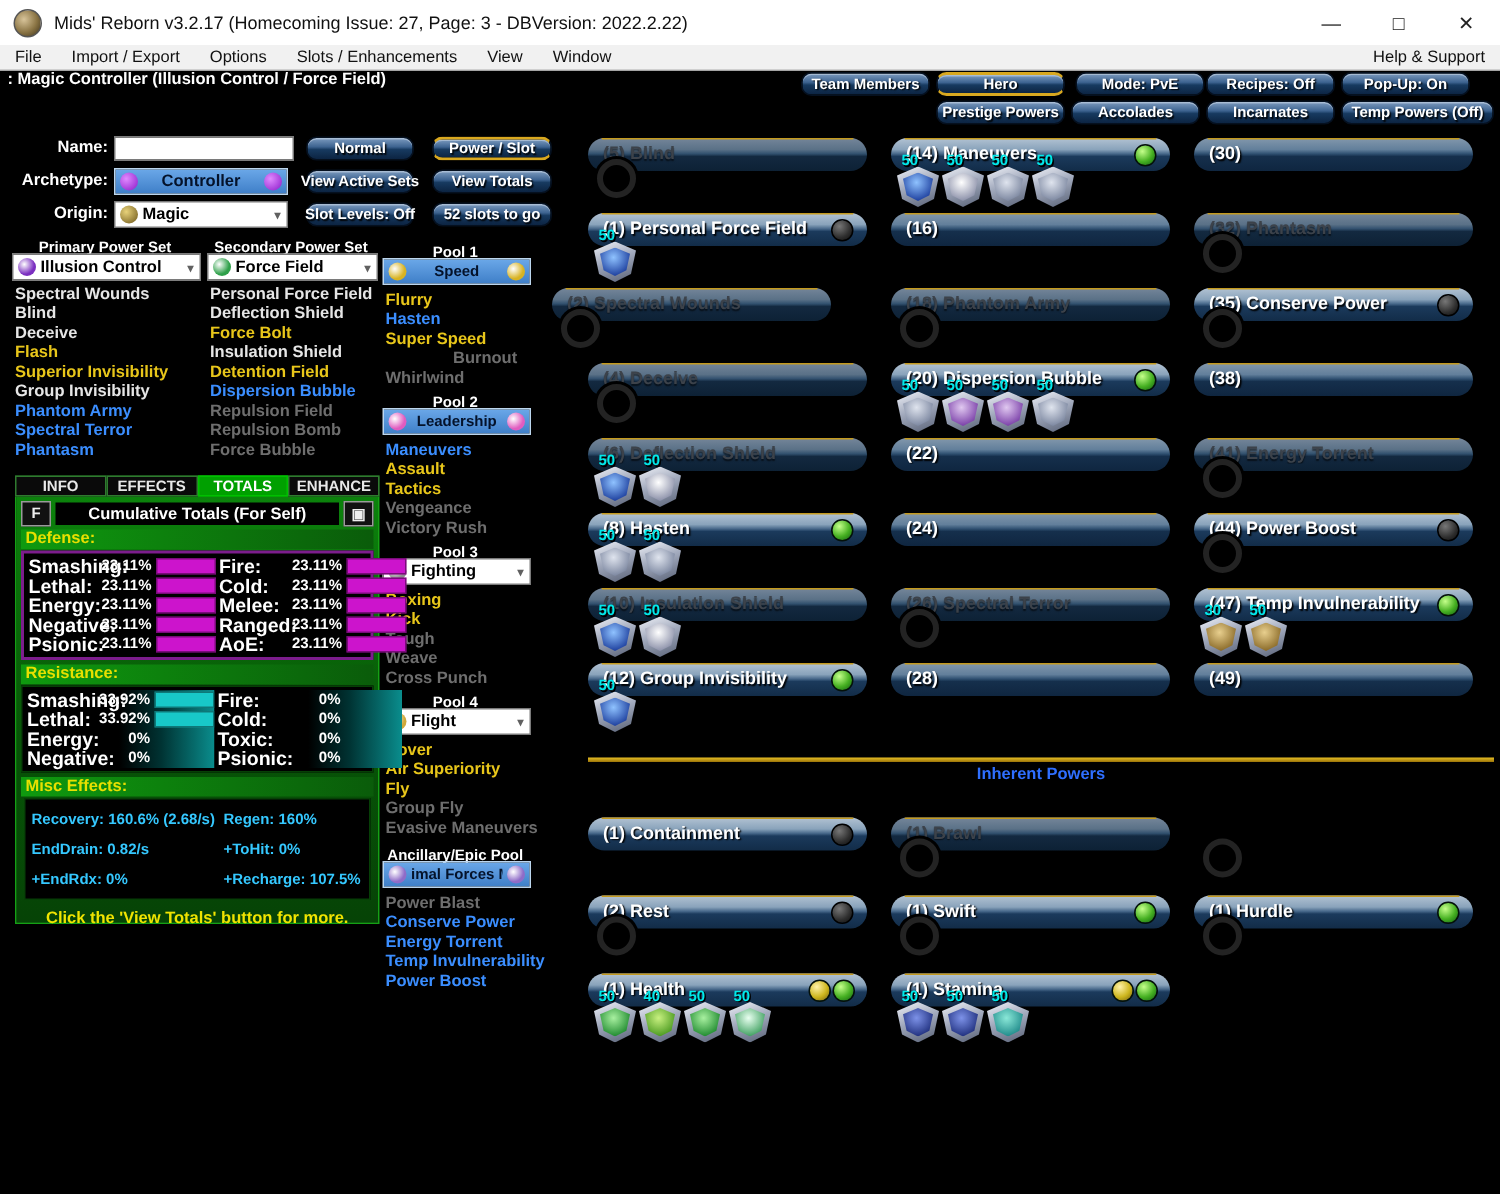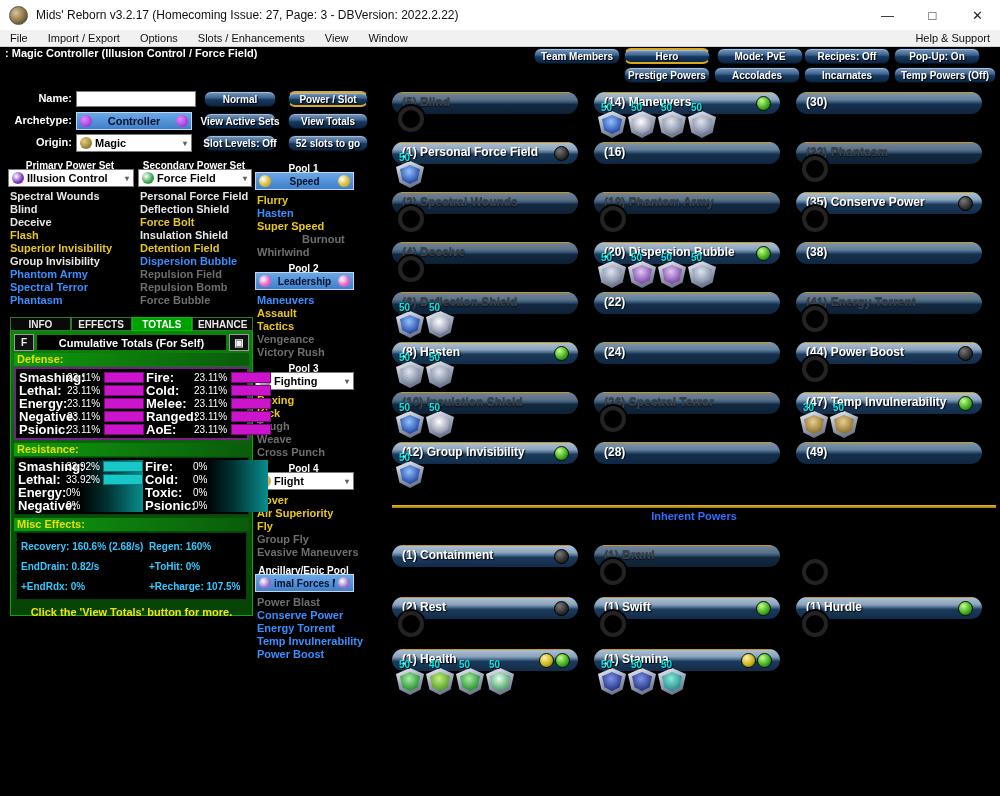--- a/index.html
+++ b/index.html
@@ -52,21 +52,21 @@
     display:flex;align-items:center;justify-content:center;margin:0 3px}
   .sec-head{margin:3px 3px 1px 3px;height:13px;font-size:11px;font-weight:bold;color:#e8e000;
     padding-left:3px;background:linear-gradient(90deg,#0f9a0f,#0a5c0a)}
   .statbox{margin:1px 3px;background:#000;display:flex;padding:2px 1px}
   .statbox.def{border:2px solid #7c1d8c}
   .statbox.res{border:1px solid #063f06}
   .statcol{flex:1;display:flex;flex-direction:column}
   .statcol.teal{background:linear-gradient(90deg,#000 50%,#033 72%,#0a8d8d 100%)}
   .statrow{display:flex;align-items:center;height:13px}
   .statrow .sl{width:48px;font-size:13px;font-weight:bold;color:#fff;padding-left:2px;white-space:nowrap}
-  .statrow .sv{width:34px;font-size:10px;font-weight:normal;color:#fff;text-align:left;white-space:nowrap}
+  .statrow .sv{width:34px;font-size:10px;font-weight:bold;color:#fff;text-align:right;white-space:nowrap}
   .statrow .sbar{width:38px;height:9px;margin-left:3px;border:1px solid rgba(0,0,0,.4)}
   .miscbox{margin:1px 5px;background:#000;border:1px solid #063f06;padding:3px 2px;display:flex;flex-direction:column}
   .miscrow{display:flex;height:20px;align-items:center}
   .miscrow div{font-size:10px;font-weight:bold;color:#35c8ff;white-space:nowrap}
   .miscrow .m1{width:128px;padding-left:2px}
   .totals-footer{margin-top:6px;text-align:center;font-size:11px;font-weight:bold;color:#f0e400}
   
   .pwr-row{position:absolute;width:186px;height:50px}
   .pwr{position:absolute;left:0;top:0;width:186px;height:22px;border-radius:11px;cursor:default;
     box-shadow:0 2px 3px rgba(0,0,0,.8)}
@@ -408,21 +408,21 @@
       </div>
       <div class="slots">
         <div class="slot">
           <div class="slot-num">50</div>
           <div class="slot-shape">
             <div class="slot-inner" style="background: radial-gradient(circle at 45% 35%, rgb(143, 194, 255), rgb(29, 63, 158) 75%);"></div>
           </div>
         </div>
       </div>
     </div>
-    <div class="pwr-row" style="left: 392px; top: 192px;">
+    <div class="pwr-row" style="left: 368px; top: 192px;">
       <div class="pwr disabled">
         <div class="pwr-label">(2) Spectral Wounds</div>
       </div>
       <div class="ring"></div>
     </div>
     <div class="pwr-row" style="left: 392px; top: 242px;">
       <div class="pwr disabled">
         <div class="pwr-label">(4) Deceive</div>
       </div>
       <div class="ring"></div>

